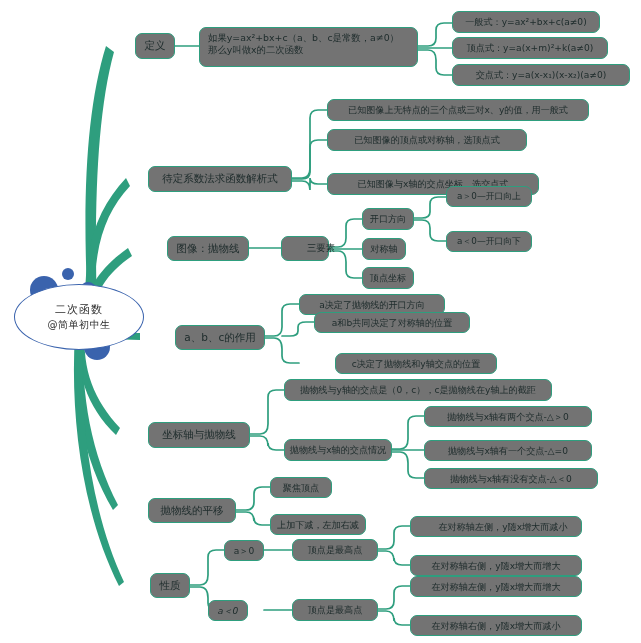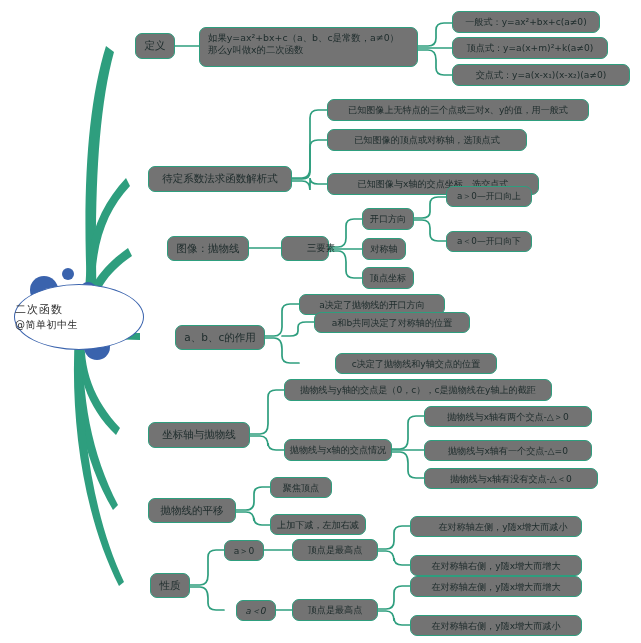--- a/index.html
+++ b/index.html
@@ -35,21 +35,21 @@
 
   
   #center-node{
     position:absolute;
     left:14px;top:284px;
     width:128px;height:64px;
     border:1.6px solid #3a63ad;
     border-radius:50%;
     background:#ffffff;
     display:flex;flex-direction:column;
-    justify-content:center;
+    align-items:center;justify-content:center;
     z-index:6;
   }
   #center-node .t1{font-size:11px;color:#2c2c2c;letter-spacing:1px;}
   #center-node .t2{font-size:10px;color:#2c2c2c;letter-spacing:0.5px;margin-top:1px;}
   .blob{position:absolute;border-radius:50%;background:#3a63ad;z-index:5;}
 </style>
 </head>
 <body>
 
 <div id="root">
@@ -156,21 +156,21 @@
   <div class="node n-l3" style="left:424px;top:406px;width:168px;height:21px;">抛物线与x轴有两个交点-△＞0</div>
   <div class="node n-l3" style="left:424px;top:440px;width:168px;height:21px;">抛物线与x轴有一个交点-△=0</div>
   <div class="node n-l3" style="left:424px;top:468px;width:174px;height:21px;">抛物线与x轴有没有交点-△＜0</div>
 
   <div class="node n-l1" style="left:148px;top:498px;width:88px;height:25px;">抛物线的平移</div>
   <div class="node n-l3" style="left:270px;top:477px;width:62px;height:21px;">聚焦顶点</div>
   <div class="node n-l3" style="left:270px;top:514px;width:96px;height:21px;">上加下减，左加右减</div>
 
   <div class="node n-l1" style="left:150px;top:573px;width:40px;height:25px;">性质</div>
   <div class="node n-l3" style="left:224px;top:540px;width:40px;height:21px;">a＞0</div>
-  <div class="node n-l3" style="left:236px;top:600px;width:40px;height:21px;font-style:italic;">a＜0</div>
+  <div class="node n-l3" style="left:208px;top:600px;width:40px;height:21px;font-style:italic;">a＜0</div>
   <div class="node n-l3" style="left:292px;top:539px;width:86px;height:22px;">顶点是最高点</div>
   <div class="node n-l3" style="left:292px;top:599px;width:86px;height:22px;">顶点是最高点</div>
   <div class="node n-l3" style="left:410px;top:516px;width:172px;height:21px;padding-left:20px;">在对称轴左侧，y随x增大而减小</div>
   <div class="node n-l3" style="left:410px;top:555px;width:172px;height:21px;">在对称轴右侧，y随x增大而增大</div>
   <div class="node n-l3" style="left:410px;top:576px;width:172px;height:21px;">在对称轴左侧，y随x增大而增大</div>
   <div class="node n-l3" style="left:410px;top:615px;width:172px;height:21px;">在对称轴右侧，y随x增大而减小</div>
 
 </div>
 
 </body></html>

